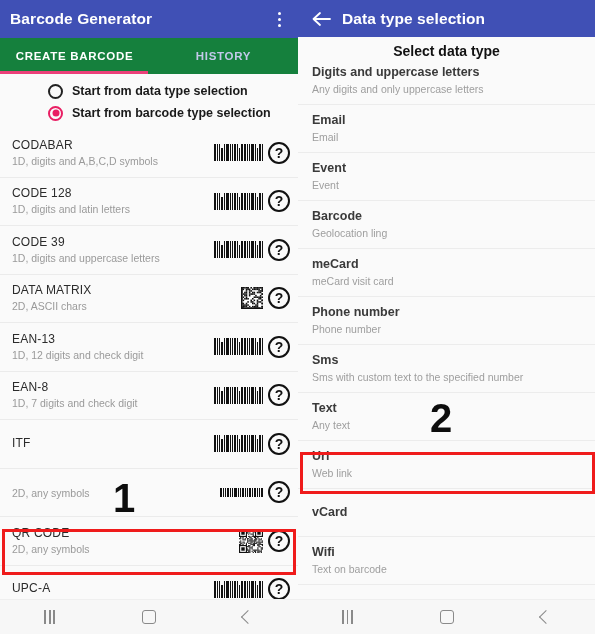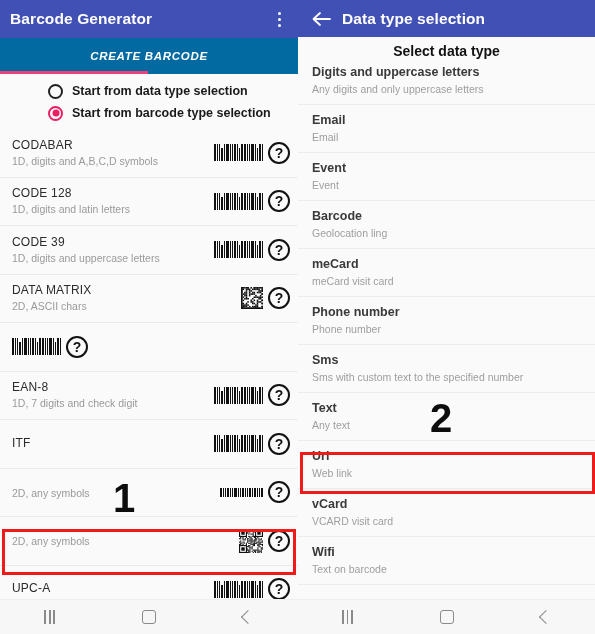--- a/index.html
+++ b/index.html
@@ -21,21 +21,21 @@
   .appbar-title{font-size:15.5px;font-weight:bold;letter-spacing:.1px;color:#fff;}
   .appbar .spacer{flex:1;}
 
   .kebab{width:18px;height:22px;display:flex;flex-direction:column;justify-content:center;align-items:center;gap:3px;cursor:pointer;}
   .kebab i{display:block;width:3px;height:3px;border-radius:50%;background:#fff;}
 
   .backarrow{width:26px;height:26px;display:flex;align-items:center;justify-content:center;margin-right:8px;cursor:pointer;}
   .backarrow svg{display:block;}
 
   
-  .tabs{height:36px;background:#0369a1;display:flex;position:relative;font-style:italic;}
+  .tabs{height:36px;background:#15803d;display:flex;position:relative;}
   .tab{flex:1;display:flex;align-items:center;justify-content:center;font-size:11.5px;font-weight:bold;letter-spacing:.7px;color:#ffffff;cursor:pointer;}
   .tab.inactive{color:#c3c9ea;}
   .tab-indicator{position:absolute;left:0;bottom:0;width:148px;height:3px;background:#ec407a;}
 
   
   .radio-group{background:#fafafa;padding:6px 0 5px 0;}
   .radio-row{display:flex;align-items:center;height:22px;padding-left:48px;}
   .radio{width:15px;height:15px;border-radius:50%;border:2px solid #222;box-sizing:border-box;margin-right:9px;flex:0 0 auto;position:relative;background:transparent;cursor:pointer;}
   .radio.on{border-color:#e91e63;}
   .radio.on::after{content:"";position:absolute;left:50%;top:50%;width:7px;height:7px;border-radius:50%;background:#e91e63;transform:translate(-50%,-50%);}
@@ -90,20 +90,21 @@
       <div class="spacer"></div>
       <div class="kebab">
           <i></i>
           <i></i>
           <i></i>
         </div>
     </div>
 
     <div class="tabs">
       <div class="tab">CREATE BARCODE</div>
+      <div class="tab inactive">HISTORY</div>
       <div class="tab-indicator"></div>
     </div>
 
     <div class="radio-group">
       <div class="radio-row">
         <div class="radio"></div>
         <div class="radio-label">Start from data type selection</div>
       </div>
       <div class="radio-row">
         <div class="radio on"></div>
@@ -338,20 +339,24 @@
                 <rect x="10" y="0" width="1" height="1" fill="#111"></rect>
                 <rect x="13" y="10" width="1" height="1" fill="#111"></rect>
                 <rect x="12" y="0" width="1" height="1" fill="#111"></rect>
                 <rect x="13" y="12" width="1" height="1" fill="#111"></rect>
               </svg></div>
           <div class="qm">?</div>
         </div>
       </div>
 
       <div class="lrow">
+        <div class="txt">
+          <div class="t1">EAN-13</div>
+          <div class="t2">1D, 12 digits and check digit</div>
+        </div>
         <div class="icons">
           <div class="bc1d">
               <span style="width:2px;height:17px"></span>
               <span style="width:1px;height:17px"></span>
               <span style="width:1px;height:17px"></span>
               <span style="width:2px;height:13px"></span>
               <span style="width:1px;height:17px"></span>
               <span style="width:3px;height:17px"></span>
               <span style="width:1px;height:17px"></span>
               <span style="width:1px;height:17px"></span>
@@ -459,20 +464,21 @@
               <span style="width:1px;height:9px"></span>
               <span style="width:1px;height:9px"></span>
               <span style="width:2px;height:9px"></span>
             </div>
           <div class="qm">?</div>
         </div>
       </div>
 
       <div class="lrow">
         <div class="txt">
+          <div class="t1">QR CODE</div>
           <div class="t2">2D, any symbols</div>
         </div>
         <div class="icons">
           <div class="qrglyph"><svg width="24" height="24" viewBox="0 0 21 21">
                 <rect width="21" height="21" fill="#ffffff"></rect>
                 <rect x="0" y="0" width="1" height="1" fill="#111"></rect>
                 <rect x="2" y="0" width="1" height="1" fill="#111"></rect>
                 <rect x="3" y="0" width="1" height="1" fill="#111"></rect>
                 <rect x="6" y="0" width="1" height="1" fill="#111"></rect>
                 <rect x="7" y="0" width="1" height="1" fill="#111"></rect>
@@ -822,21 +828,20 @@
         <div class="rrow">
           <div class="r1">Text</div>
           <div class="r2">Any text</div>
         </div>
         <div class="rrow">
           <div class="r1">Url</div>
           <div class="r2">Web link</div>
         </div>
         <div class="rrow">
           <div class="r1">vCard</div>
-          <div class="r2">VCARD visit card</div>
         </div>
         <div class="rrow">
           <div class="r1">Wifi</div>
           <div class="r2">Text on barcode</div>
         </div>
 
       </div>
     </div>
 
     <div class="redbox" style="left:2px;top:452px;width:295px;height:42px;"></div>

